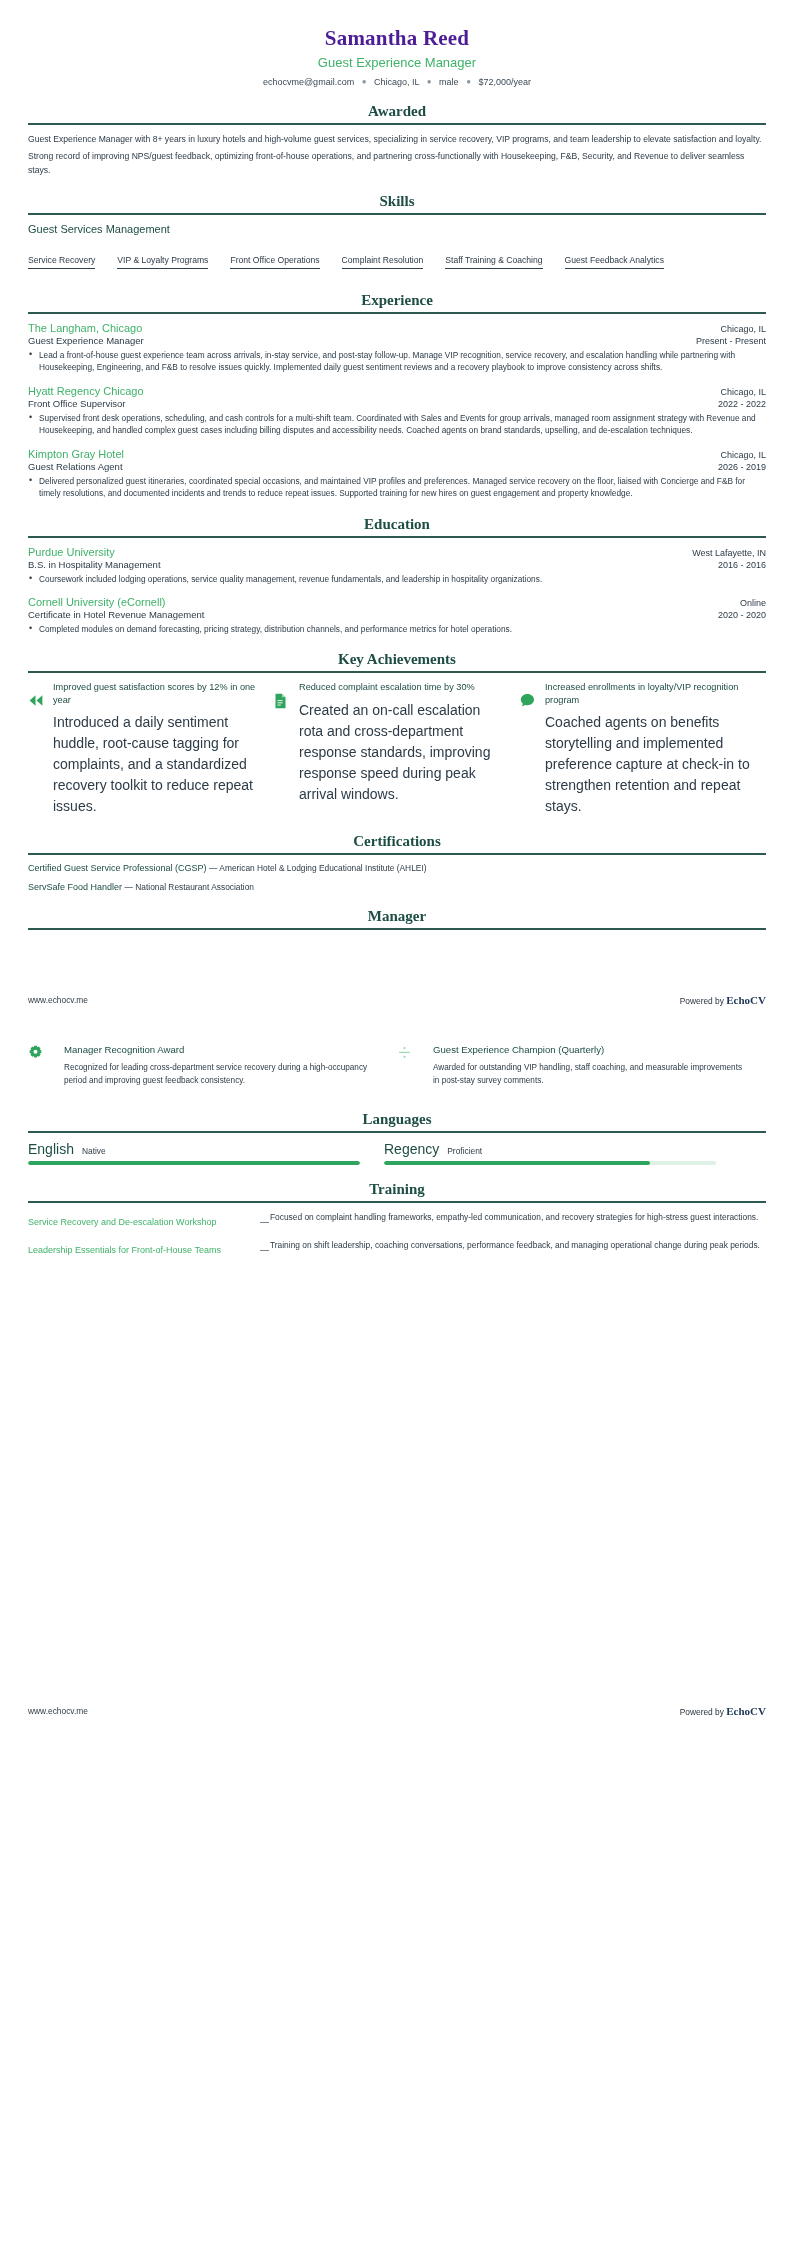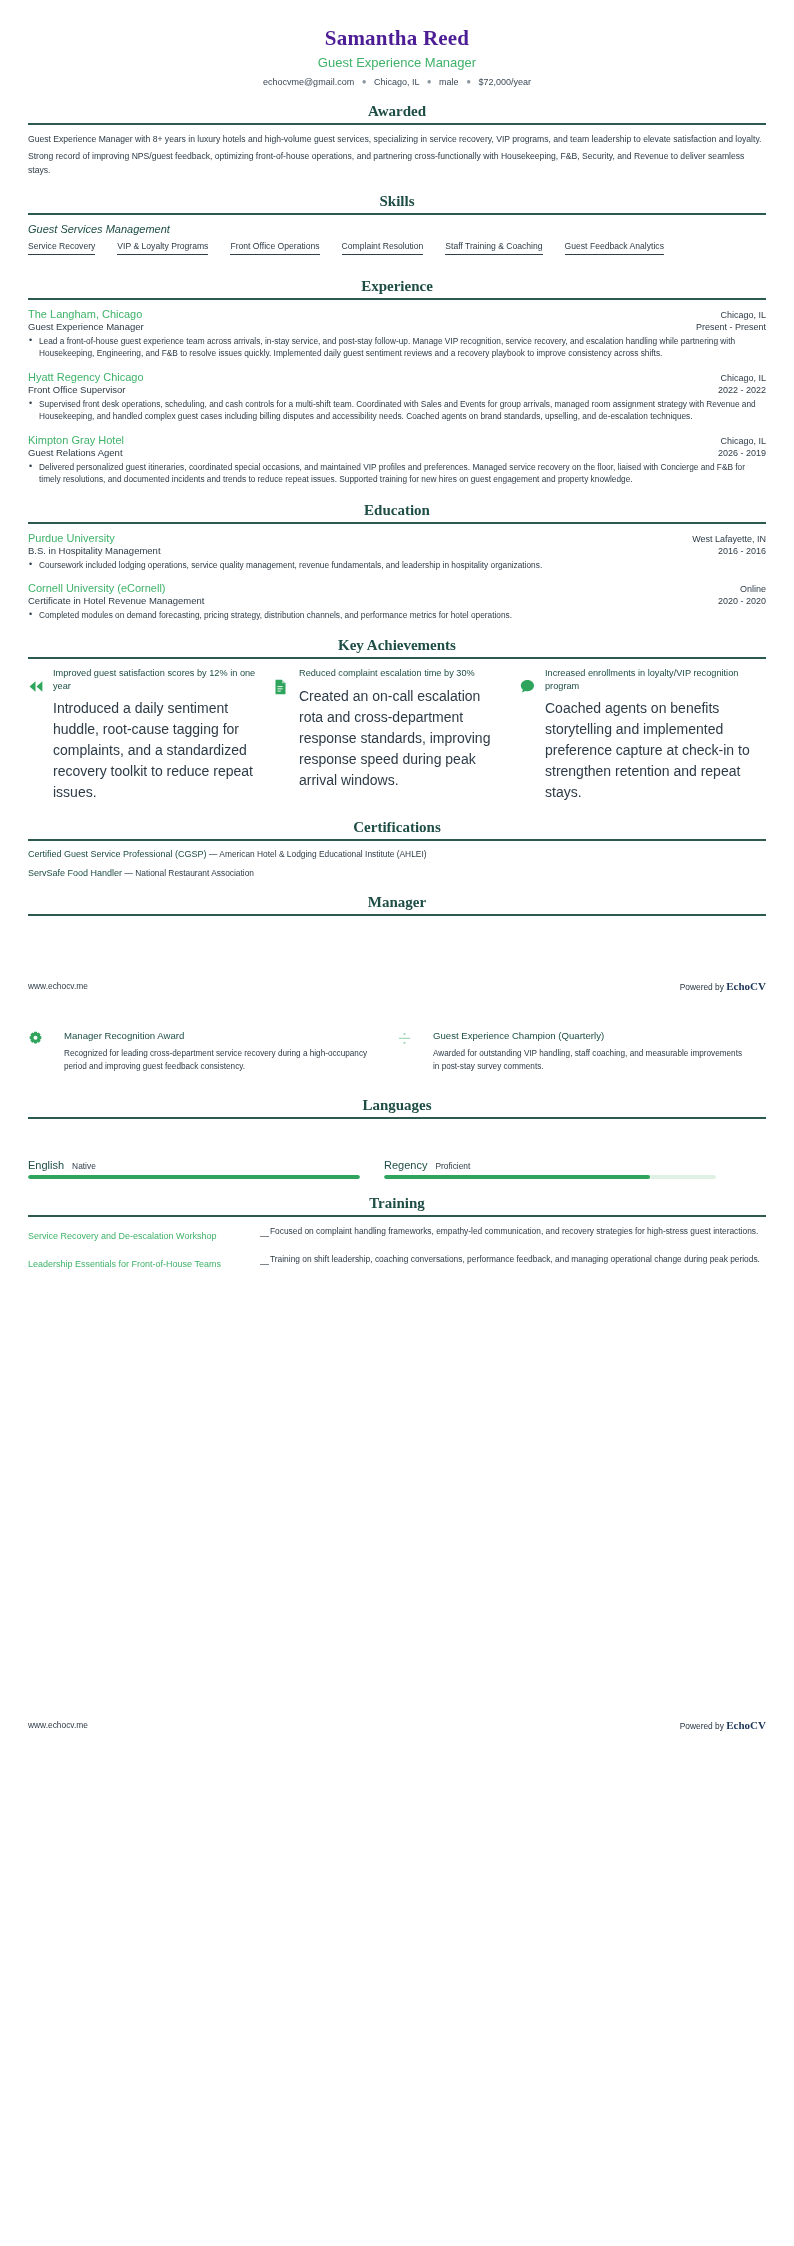--- a/index.html
+++ b/index.html
@@ -35,21 +35,21 @@
     font-family: "Liberation Serif", serif;
     text-align: center; font-size: 15px; font-weight: bold;
     color: #1d4d45; padding-bottom: 3px;
   }
   .sec-rule { height: 2px; background: #2d5a50; margin-bottom: 8px; }
 
   
   .para { font-size: 8.6px; line-height: 1.55; color: #2d3b47; margin-bottom: 4px; }
 
   
-  .skill-group-title { font-size: 11px; color: #1d4d45; margin-bottom: 6px; font-style: italic; }
+  .skill-group-title { font-size: 11px; color: #1d4d45; margin-bottom: 20px; }
   .chips { display: flex; flex-wrap: wrap; gap: 0 22px; }
   .chip {
     font-size: 8.6px; color: #2d3b47;
     border-bottom: 1px solid #2f3f4b;
     padding-bottom: 3px; margin-bottom: 7px;
     white-space: nowrap;
   }
 
   
   .entry { margin-bottom: 11px; }
@@ -84,21 +84,21 @@
   .aw-grid { display: flex; }
   .aw { flex: 1; display: flex; gap: 20px; padding-right: 20px; }
   .aw-icon { width: 16px; flex: 0 0 16px; padding-top: 1px; }
   .aw-title { font-size: 9.6px; color: #1d4d45; line-height: 1.35; margin-bottom: 5px; }
   .aw-desc { font-size: 8.2px; color: #2d3b47; line-height: 1.5; }
 
   
   .lang-grid { display: flex; gap: 24px; }
   .lang { flex: 1; max-width: 332px; }
   .lang-head { display: flex; align-items: baseline; gap: 8px; margin-bottom: 4px; }
-  .lang-name { font-size: 11px; color: #1d4d45; margin-top: 32px; }
+  .lang-name { font-size: 14px; color: #1d4d45; }
   .lang-level { font-size: 8.4px; color: #2d3b47; }
   .lang-bar { height: 4px; border-radius: 2px; background: #dff0e4; overflow: hidden; }
   .lang-fill { height: 100%; background: #2fa45c; border-radius: 2px; }
 
   
   .tr { display: flex; align-items: flex-start; margin-bottom: 12px; }
   .tr-name {
     width: 232px; flex: 0 0 232px; font-size: 9px; color: #3fb269;
     padding-top: 6px; padding-right: 6px;
   }

